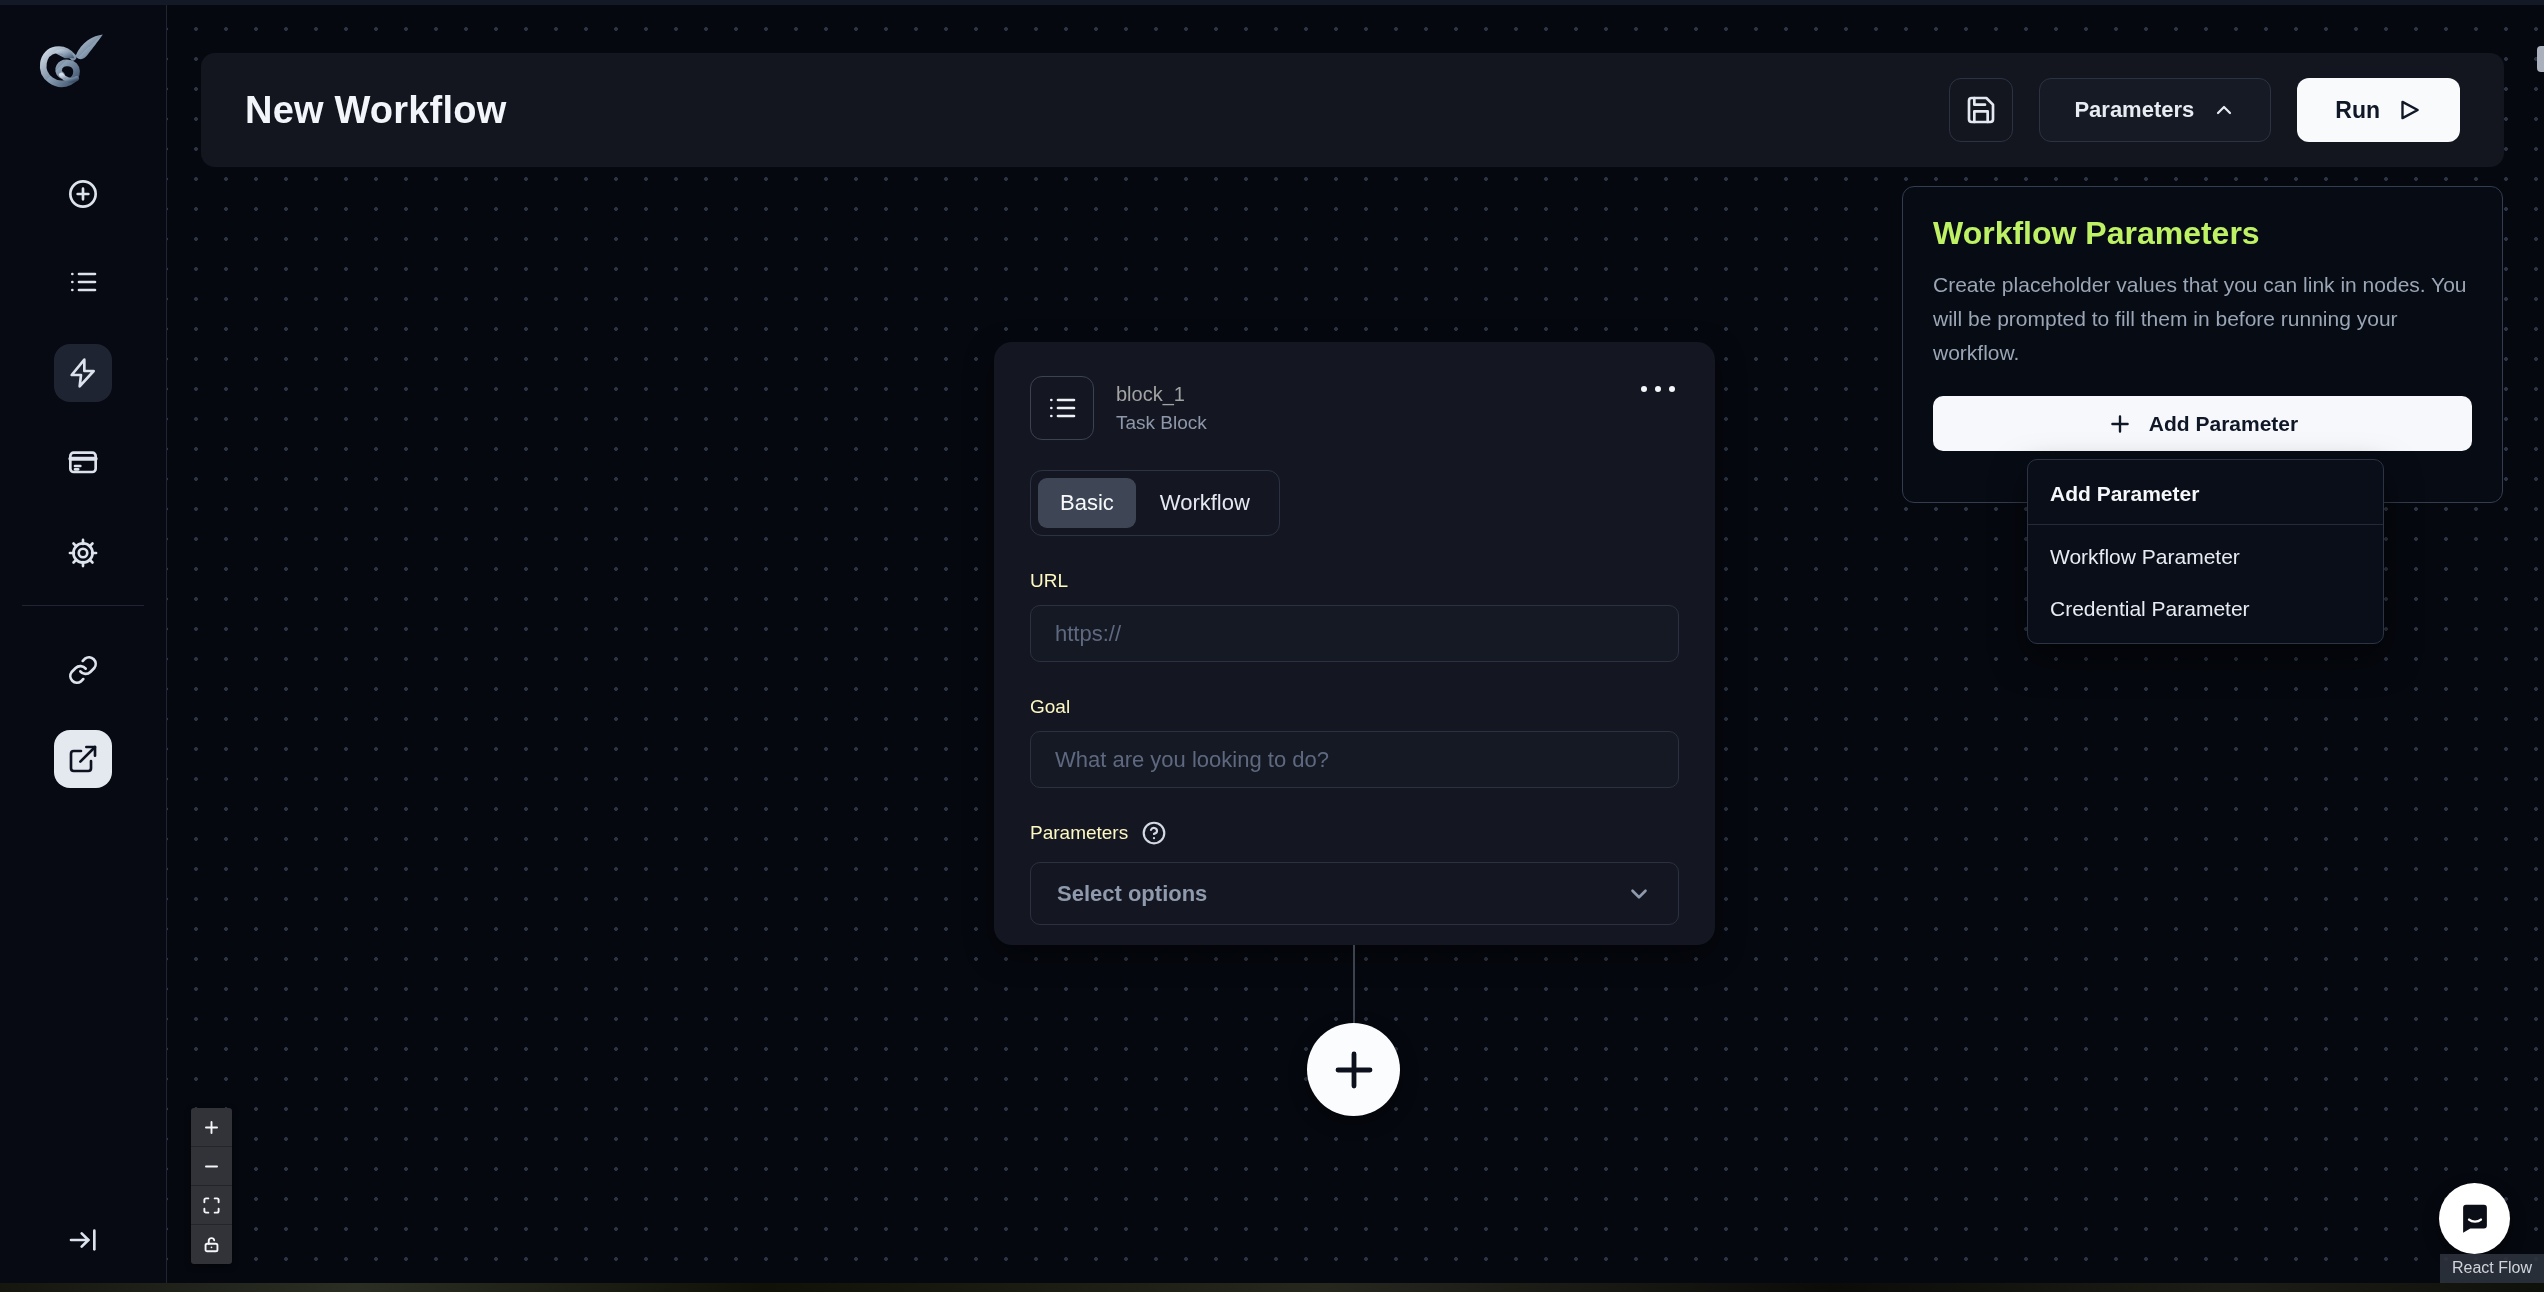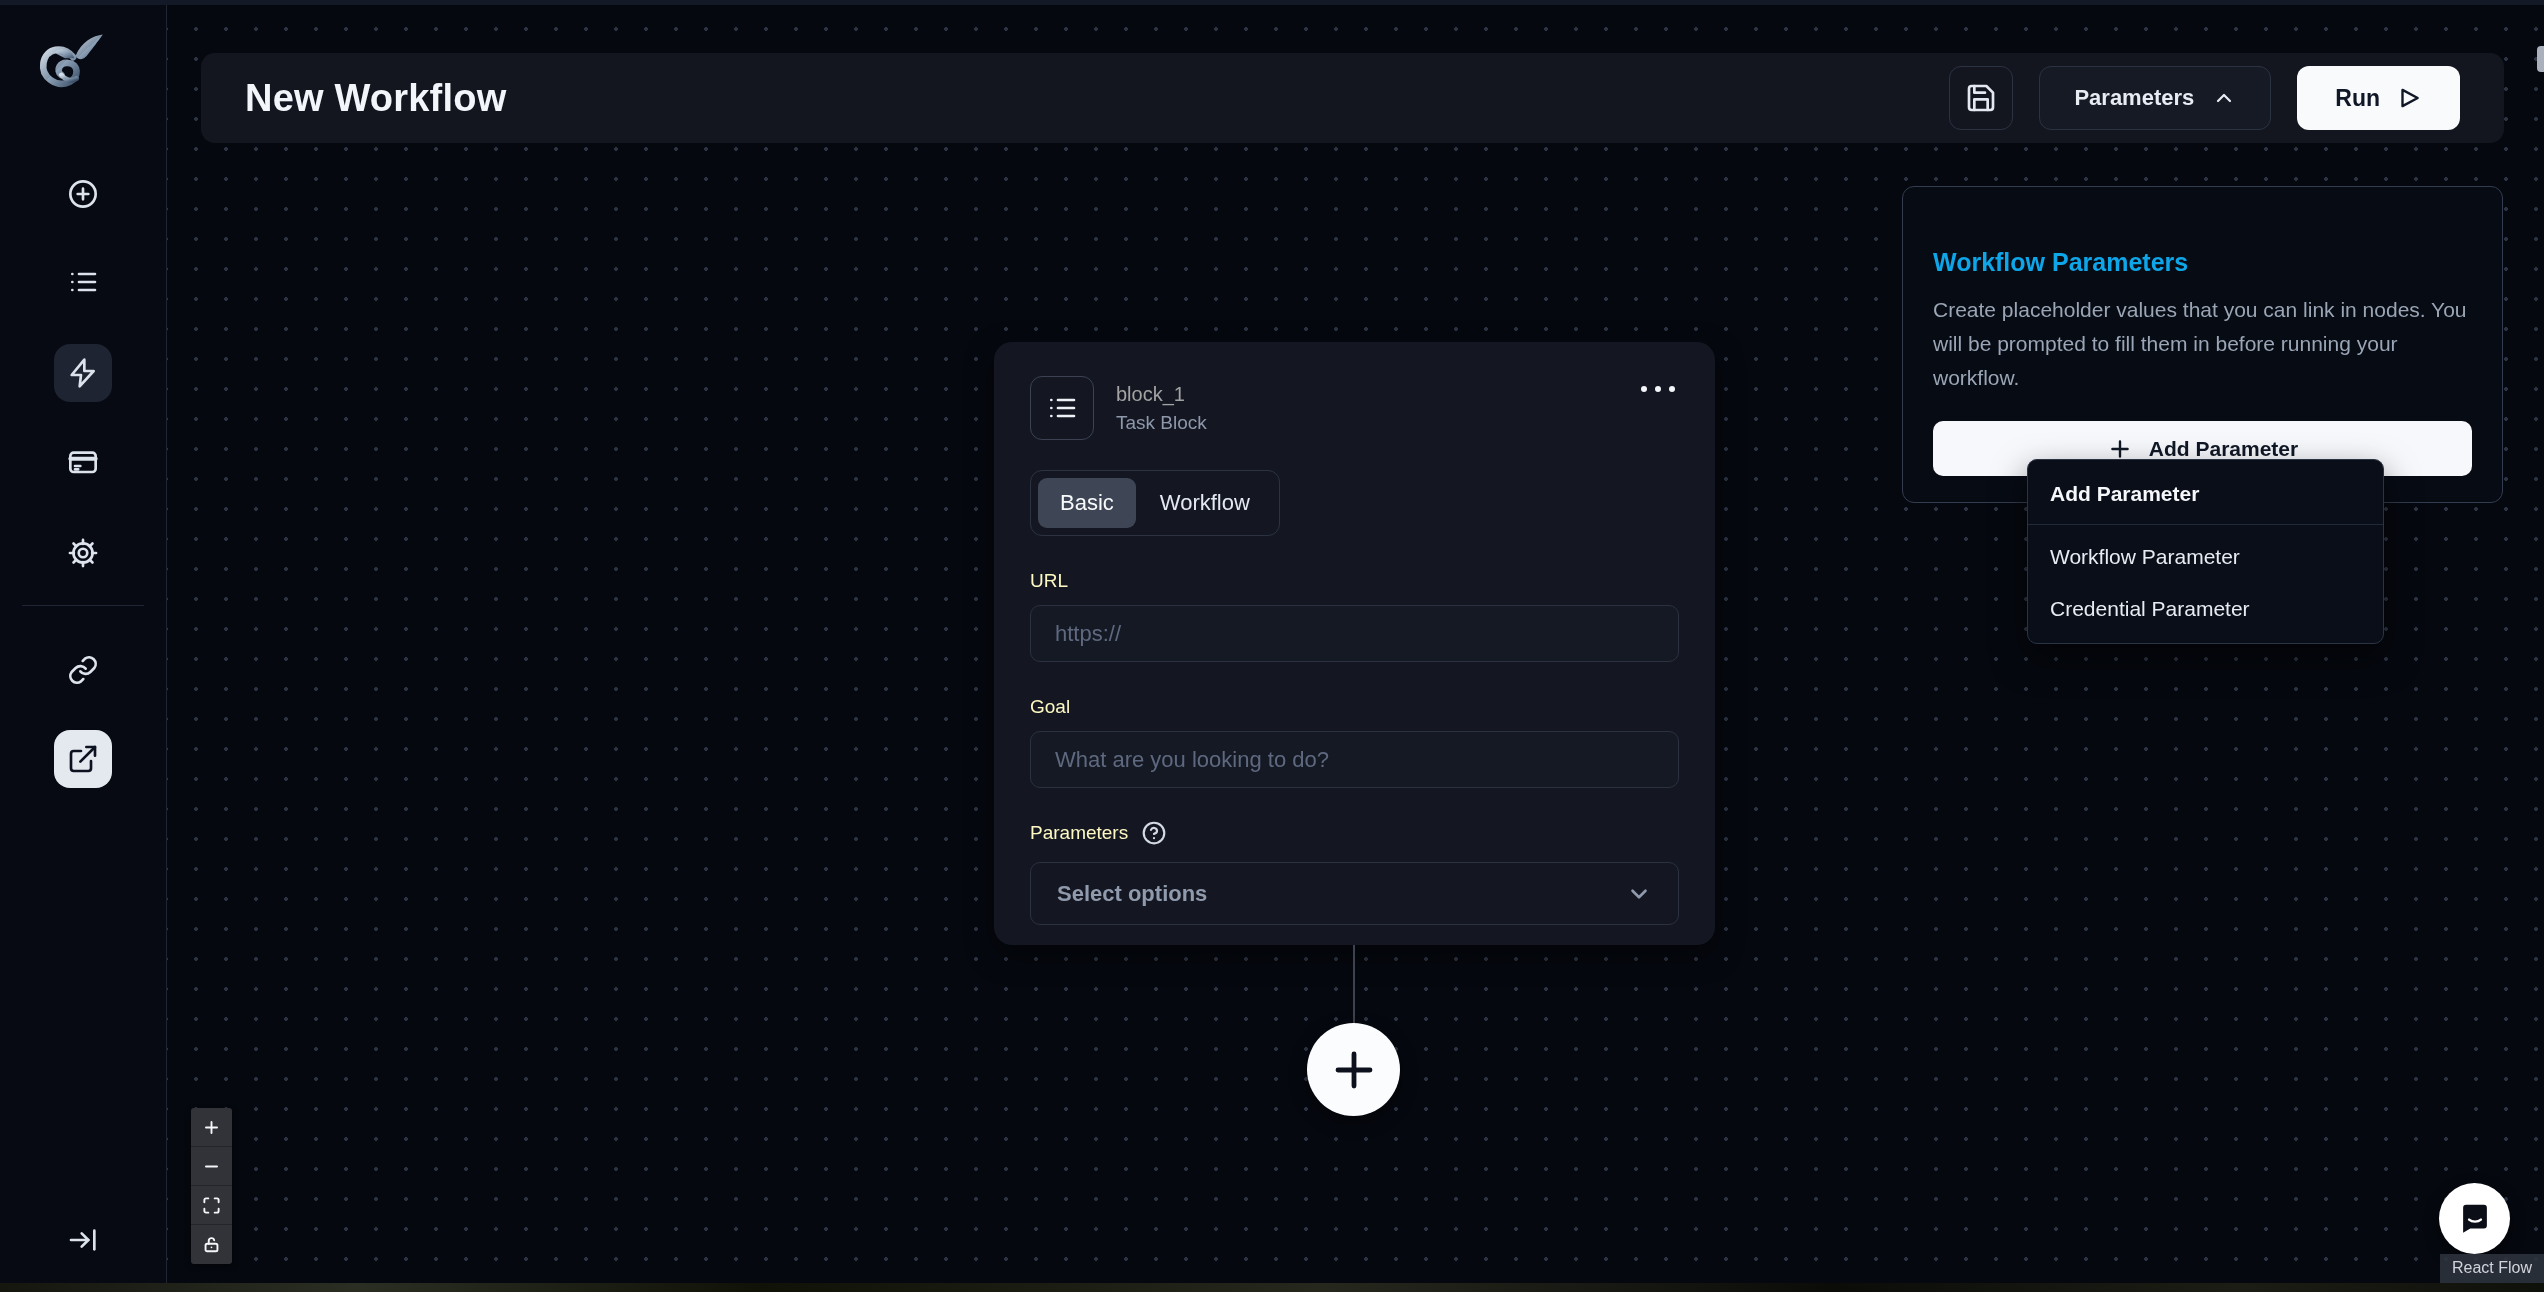--- a/index.html
+++ b/index.html
@@ -24,21 +24,21 @@
   .side-btn.active-light svg { stroke:#0c1220; }
   .side-divider { position:absolute; left:22px; right:22px; top:600px; height:1px; background:#1f2532; }
 
   
   .canvas { position:absolute; left:167px; top:5px; width:2377px; height:1278px;
     background-color:#05080f;
     background-image:radial-gradient(circle, #2c3342 1.6px, transparent 2.2px);
     background-size:30px 30px; background-position:14px 9px; }
 
   
-  .header { position:absolute; left:34px; top:48px; width:2303px; height:90px;
+  .header { position:absolute; left:34px; top:48px; width:2303px; height:114px;
     background:#13161f; border-radius:14px; display:flex; align-items:center; padding:0 44px; }
   .header-title { font-size:38px; font-weight:700; color:#f2f5f9; letter-spacing:.2px; }
   .header-actions { margin-left:auto; display:flex; align-items:center; gap:26px; }
   .icon-btn { width:64px; height:64px; border:1.5px solid #2b3343; border-radius:12px;
     display:flex; align-items:center; justify-content:center; background:transparent; cursor:pointer; }
   .icon-btn svg { width:32px; height:32px; stroke:#e4e9f1; stroke-width:2; fill:none; stroke-linecap:round; stroke-linejoin:round; }
   .params-btn { height:64px; padding:0 34px; border:1.5px solid #2b3343; border-radius:12px;
     background:#161a24; display:flex; align-items:center; gap:18px; cursor:pointer;
     font-size:22px; font-weight:600; color:#e7ebf2; }
   .params-btn svg { width:24px; height:24px; stroke:#e7ebf2; stroke-width:2.2; fill:none; stroke-linecap:round; stroke-linejoin:round; }
@@ -78,21 +78,21 @@
   
   .connector { position:absolute; left:1186px; top:940px; width:2px; height:80px; background:#3c424e; }
   .add-node { position:absolute; left:1140px; top:1018px; width:93px; height:93px; border-radius:50%;
     background:#fbfcfe; display:flex; align-items:center; justify-content:center; cursor:pointer;
     box-shadow:0 6px 18px rgba(0,0,0,.4); }
   .add-node svg { width:48px; height:48px; stroke:#0c111d; stroke-width:2.4; stroke-linecap:round; fill:none; }
 
   
   .wf-panel { position:absolute; left:1735px; top:181px; width:601px; height:317px;
     background:#070b14; border:1px solid #333d4f; border-radius:12px; padding:28px 30px; }
-  .wf-title { font-size:25px; font-weight:700; color:#0ea5e9;margin-top:33px; }
+  .wf-title { font-size:32px; font-weight:700; color:#bef264; }
   .wf-desc { margin-top:16px; font-size:21px; line-height:1.62; color:#9aa5b5; }
   .add-param-btn { margin-top:26px; width:100%; height:55px; background:#f6f8fb; border:none; border-radius:10px;
     display:flex; align-items:center; justify-content:center; gap:16px; cursor:pointer;
     font-size:21px; font-weight:700; color:#101726; }
   .add-param-btn svg { width:26px; height:26px; stroke:#101726; stroke-width:2.2; stroke-linecap:round; fill:none; }
 
   .dropdown { position:absolute; left:1860px; top:454px; width:357px; background:#0a0e18;
     border:1px solid #2b3444; border-radius:10px; padding:8px 0;
     box-shadow:0 14px 34px rgba(0,0,0,.55); }
   .dd-header { font-size:21px; font-weight:700; color:#f5f7fa; padding:14px 22px 16px; }

